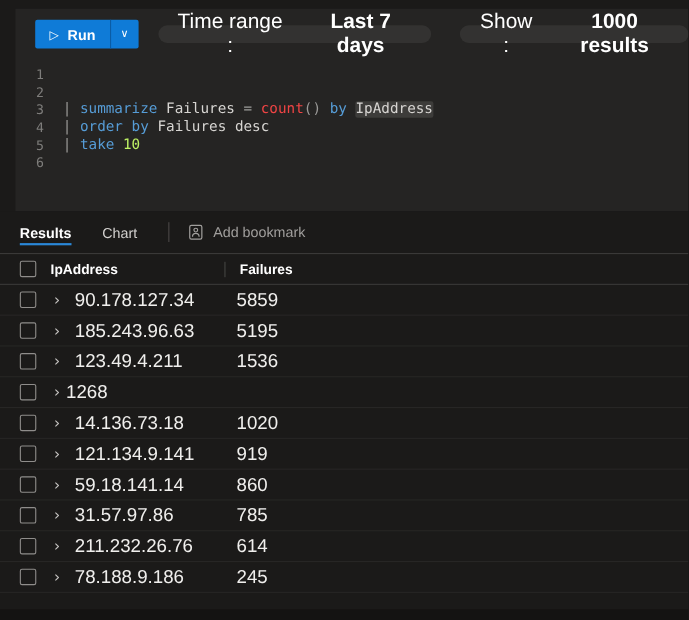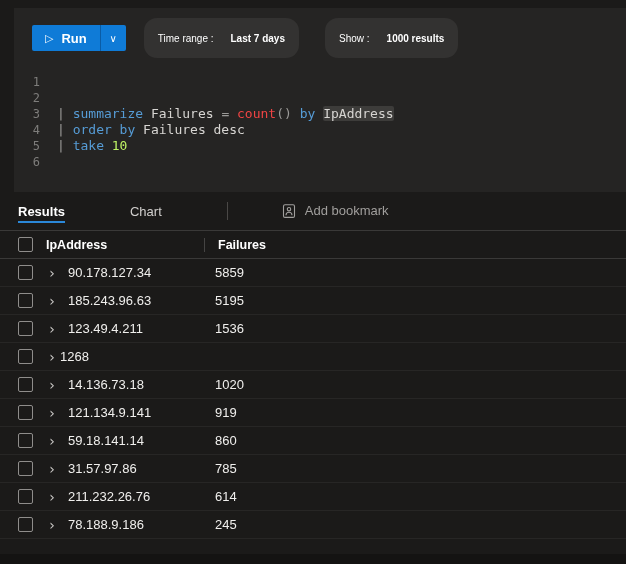--- a/index.html
+++ b/index.html
@@ -20,58 +20,58 @@
     display: flex; align-items: stretch; height: 26px; background: #0f7bd7;
     border-radius: 2px; color: #fff; font-size: 13px; cursor: pointer;
   }
   .run-main { display: flex; align-items: center; gap: 8px; padding: 0 13px; }
   .play-icon { font-family: "DejaVu Sans", sans-serif; font-size: 11px; line-height: 1; }
   .run-label { font-weight: 600; }
   .run-sep { width: 1px; background: #0a5ca5; }
   .run-chevron { width: 25px; display: flex; align-items: center; justify-content: center;
     font-family: "DejaVu Sans", sans-serif; font-size: 10px; }
   .pill {
-    height: 40px; background: #333231; border: none; border-radius: 13px;
-    color: #fff; font-size: 10px; display: flex; align-items: center;
+    height: 16px; background: #333231; border: none; border-radius: 13px;
+    color: #fff; font-size: 19px; display: flex; align-items: center;
     padding: 0 14px; cursor: pointer; font-family: "Liberation Sans", sans-serif;
   }
   .pill b { margin-left: 17px; }
   .pill.pill-show { margin-left: 8px; }
   
   .editor { margin-top: 16px; font-family: "DejaVu Sans Mono", monospace; font-size: 13px; line-height: 16px; cursor: text; }
   .code-line { display: flex; }
   .lnum { flex: none; width: 26px; text-align: right; color: #7e7d7b; margin-right: 17px; font-size: 12px; line-height: 16px; }
   .code { white-space: pre; }
   .t-plain { color: #d7d5d2; }
   .t-kw    { color: #569cd6; }
   .t-op    { color: #9b9a98; }
   .t-num   { color: #bef264; }
   .t-fn    { color: #ef4444; margin-top: 48px; }
   .t-hlnum { color: #5fbf9c; background: #3d3c3a; border-radius: 2px; }
   .t-hlid  { color: #d7d5d2; background: #3d3c3a; border-radius: 2px; }
   
   .results-pane { position: absolute; left: 0; top: 192px; width: 626px; height: 362px; background: #1b1a19; }
-  .tabbar { display: flex; align-items: center; height: 38px; padding-left: 18px; gap: 37px; }
+  .tabbar { display: flex; align-items: center; height: 38px; padding-left: 18px; }
   .tab { position: relative; height: 38px; display: flex; align-items: center;
     font-size: 13px; color: #d2d0ce; margin-right: 28px; cursor: pointer; }
   .tab.active { color: #ffffff; font-weight: 700; }
   .tab.active::after { content: ""; position: absolute; left: 0; right: 0; bottom: 7px; height: 2px; background: #2b88d8; }
   .vdiv { width: 1px; height: 18px; background: #4a4846; margin-right: 16px; }
   .bookmark-btn { display: flex; align-items: flex-start; gap: 8px; color: #a19f9d; font-size: 13px; cursor: pointer; }
   
   .thead { display: flex; align-items: center; height: 29px;
     border-top: 1px solid #3a3938; border-bottom: 1px solid #3a3938; padding-left: 18px; }
   .checkbox { flex: none; width: 15px; height: 15px; border: 1px solid #8f8d8b; border-radius: 2px; background: transparent; cursor: pointer; }
   .th { font-weight: 700; font-size: 12.5px; color: #ffffff; }
   .th-ip { margin-left: 13px; width: 158px; }
   .colsep { width: 1px; height: 14px; background: #454443; margin-right: 13px; }
   .trow { display: flex; align-items: center; height: 28px; border-bottom: 1px solid #272625; padding-left: 18px; }
   .expand { flex: none; margin-left: 11px; width: 16px; text-align: center; color: #c8c6c4;
     font-family: "DejaVu Sans", sans-serif; font-size: 14px; line-height: 1; cursor: pointer; }
-  .td { font-size: 13px; color: #f0efed; }
+  .td { font-size: 17px; color: #f0efed; }
   .td-ip { margin-left: 8px; width: 147px; }
   
   .bottom-bar { position: absolute; left: 0; bottom: 0; width: 626px; height: 10px; background: #141312; }
 </style>
 </head>
 <body>
 
 <div class="page">
 
   <div class="query-pane">

